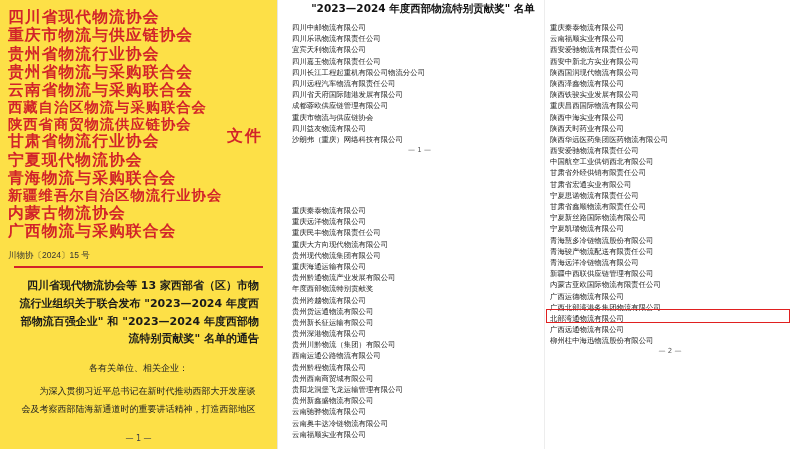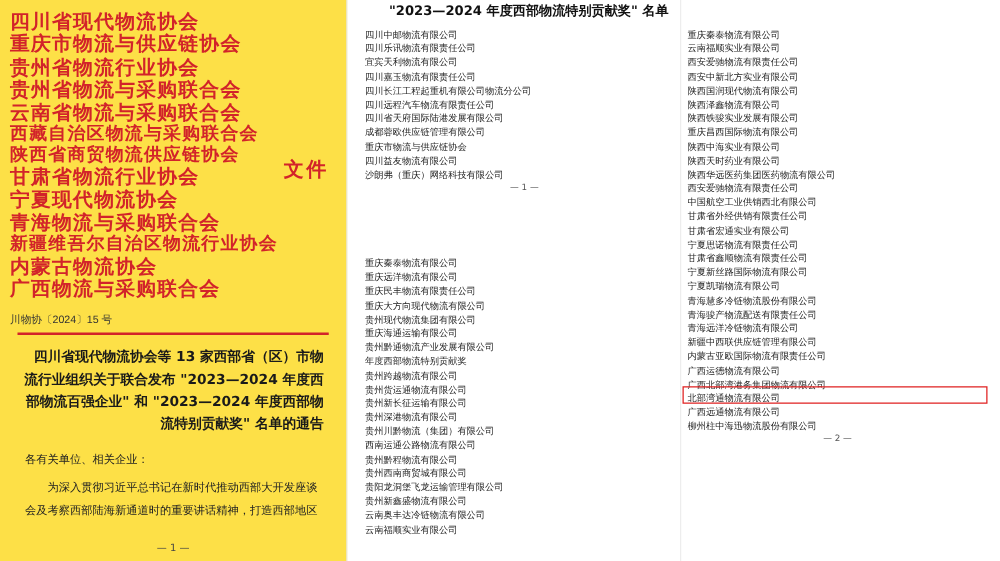--- a/index.html
+++ b/index.html
@@ -75,21 +75,21 @@
     line-height: 1.6;
     color: #1a1a1a;
   }
   .doc-body {
     margin: 12px 12px 0 12px;
     font-family: "DejaVu Sans", sans-serif;
     font-size: 9px;
     line-height: 1.95;
     color: #222;
   }
-  .doc-body p { margin: 0 0 6px 0; }
+  .doc-body p { margin: 0 0 6px 0; text-align: center; }
   .doc-body .indent { text-indent: 18px; }
   .page-num {
     position: absolute;
     bottom: 6px;
     left: 0;
     width: 100%;
     text-align: center;
     font-family: "DejaVu Sans", sans-serif;
     font-size: 8px;
     color: #444;
@@ -229,20 +229,21 @@
       <div class="entry">贵州跨越物流有限公司</div>
       <div class="entry">贵州货运通物流有限公司</div>
       <div class="entry">贵州新长征运输有限公司</div>
       <div class="entry">贵州深港物流有限公司</div>
       <div class="entry">贵州川黔物流（集团）有限公司</div>
       <div class="entry">西南运通公路物流有限公司</div>
       <div class="entry">贵州黔程物流有限公司</div>
       <div class="entry">贵州西南商贸城有限公司</div>
       <div class="entry">贵阳龙洞堡飞龙运输管理有限公司</div>
       <div class="entry">贵州新鑫盛物流有限公司</div>
+      <div class="entry">云南驰骅物流有限公司</div>
       <div class="entry">云南奥丰达冷链物流有限公司</div>
       <div class="entry">云南福顺实业有限公司</div>
     </div>
 
     <div class="col" id="col-c">
       <div class="entry">重庆秦泰物流有限公司</div>
       <div class="entry">云南福顺实业有限公司</div>
       <div class="entry">西安爱驰物流有限责任公司</div>
       <div class="entry">西安中新北方实业有限公司</div>
       <div class="entry">陕西国润现代物流有限公司</div>

